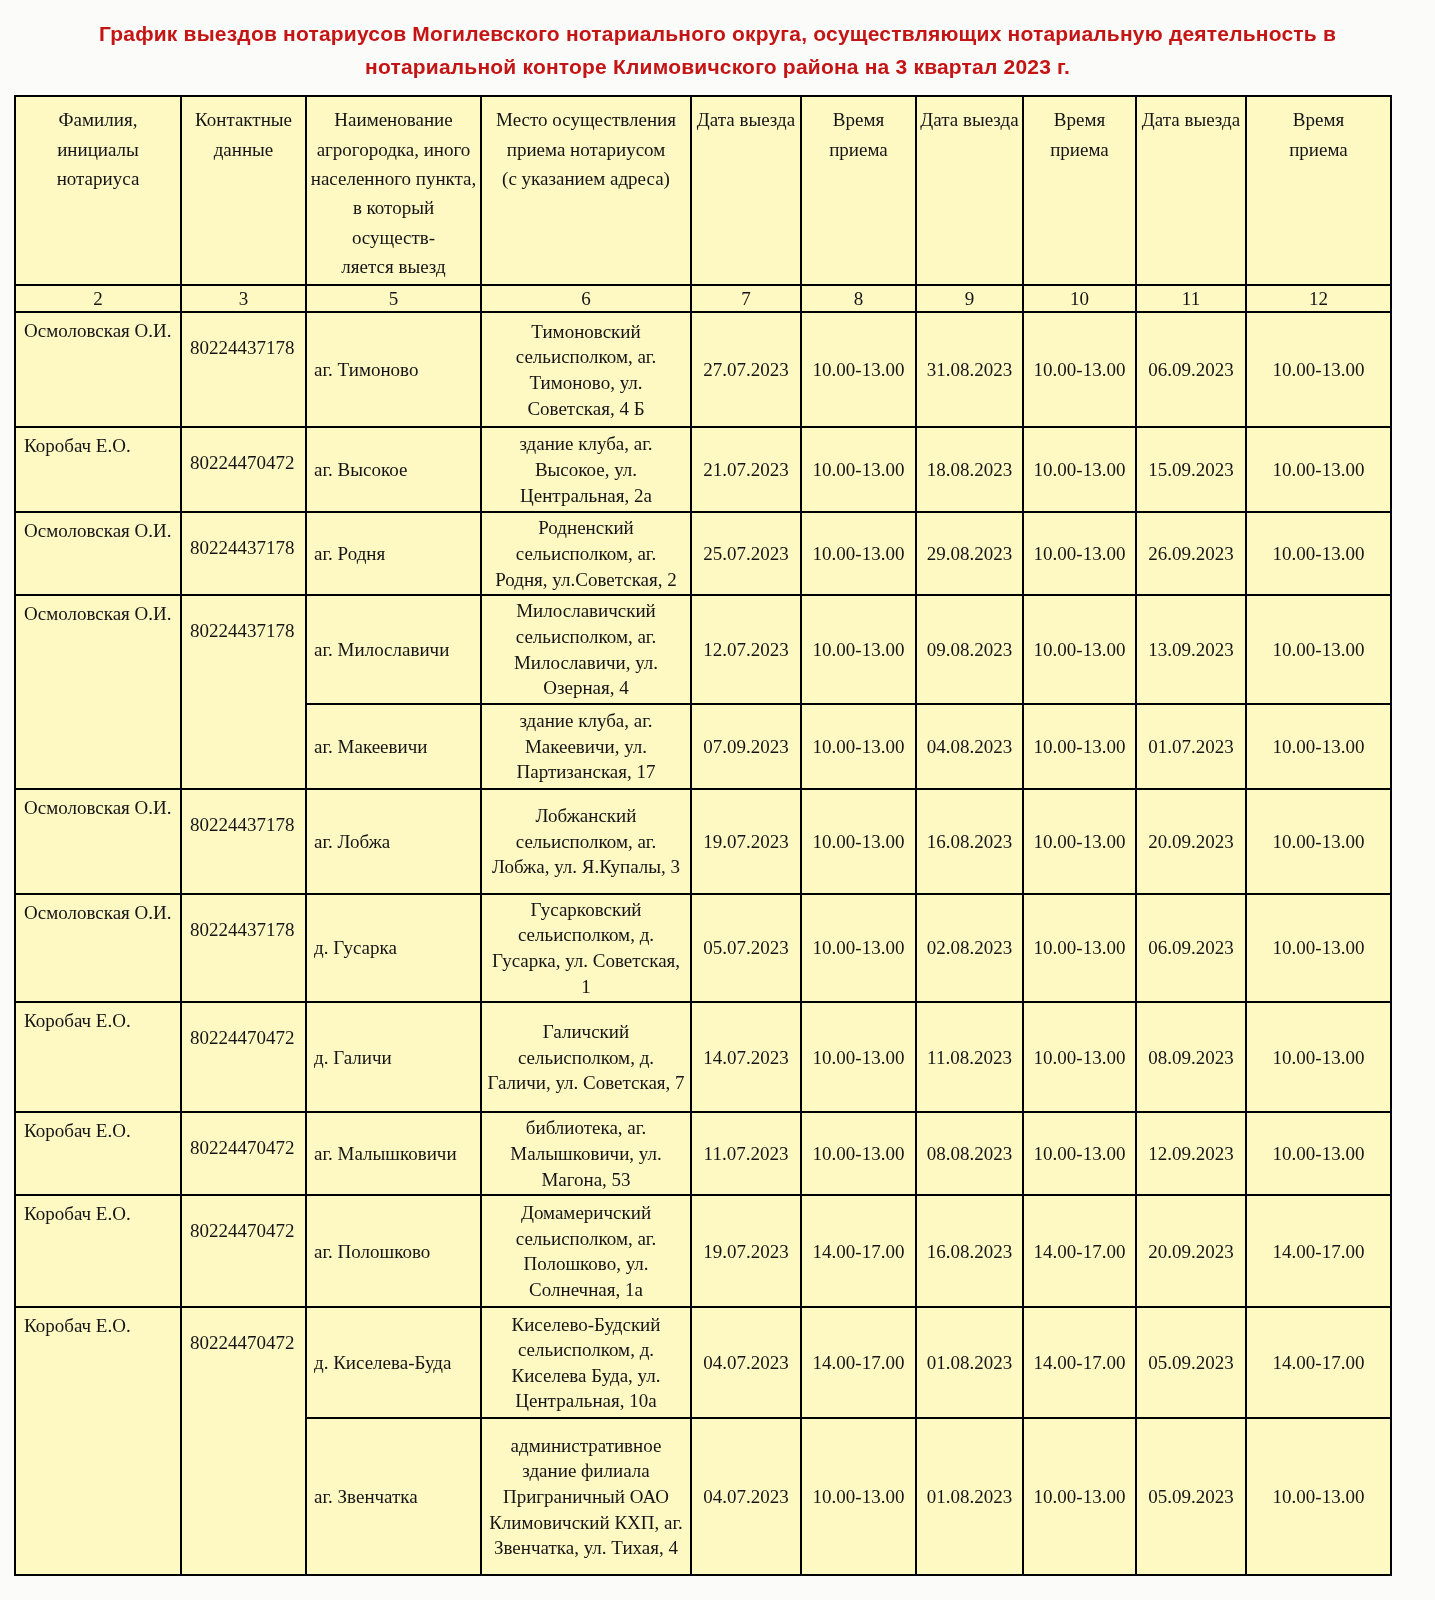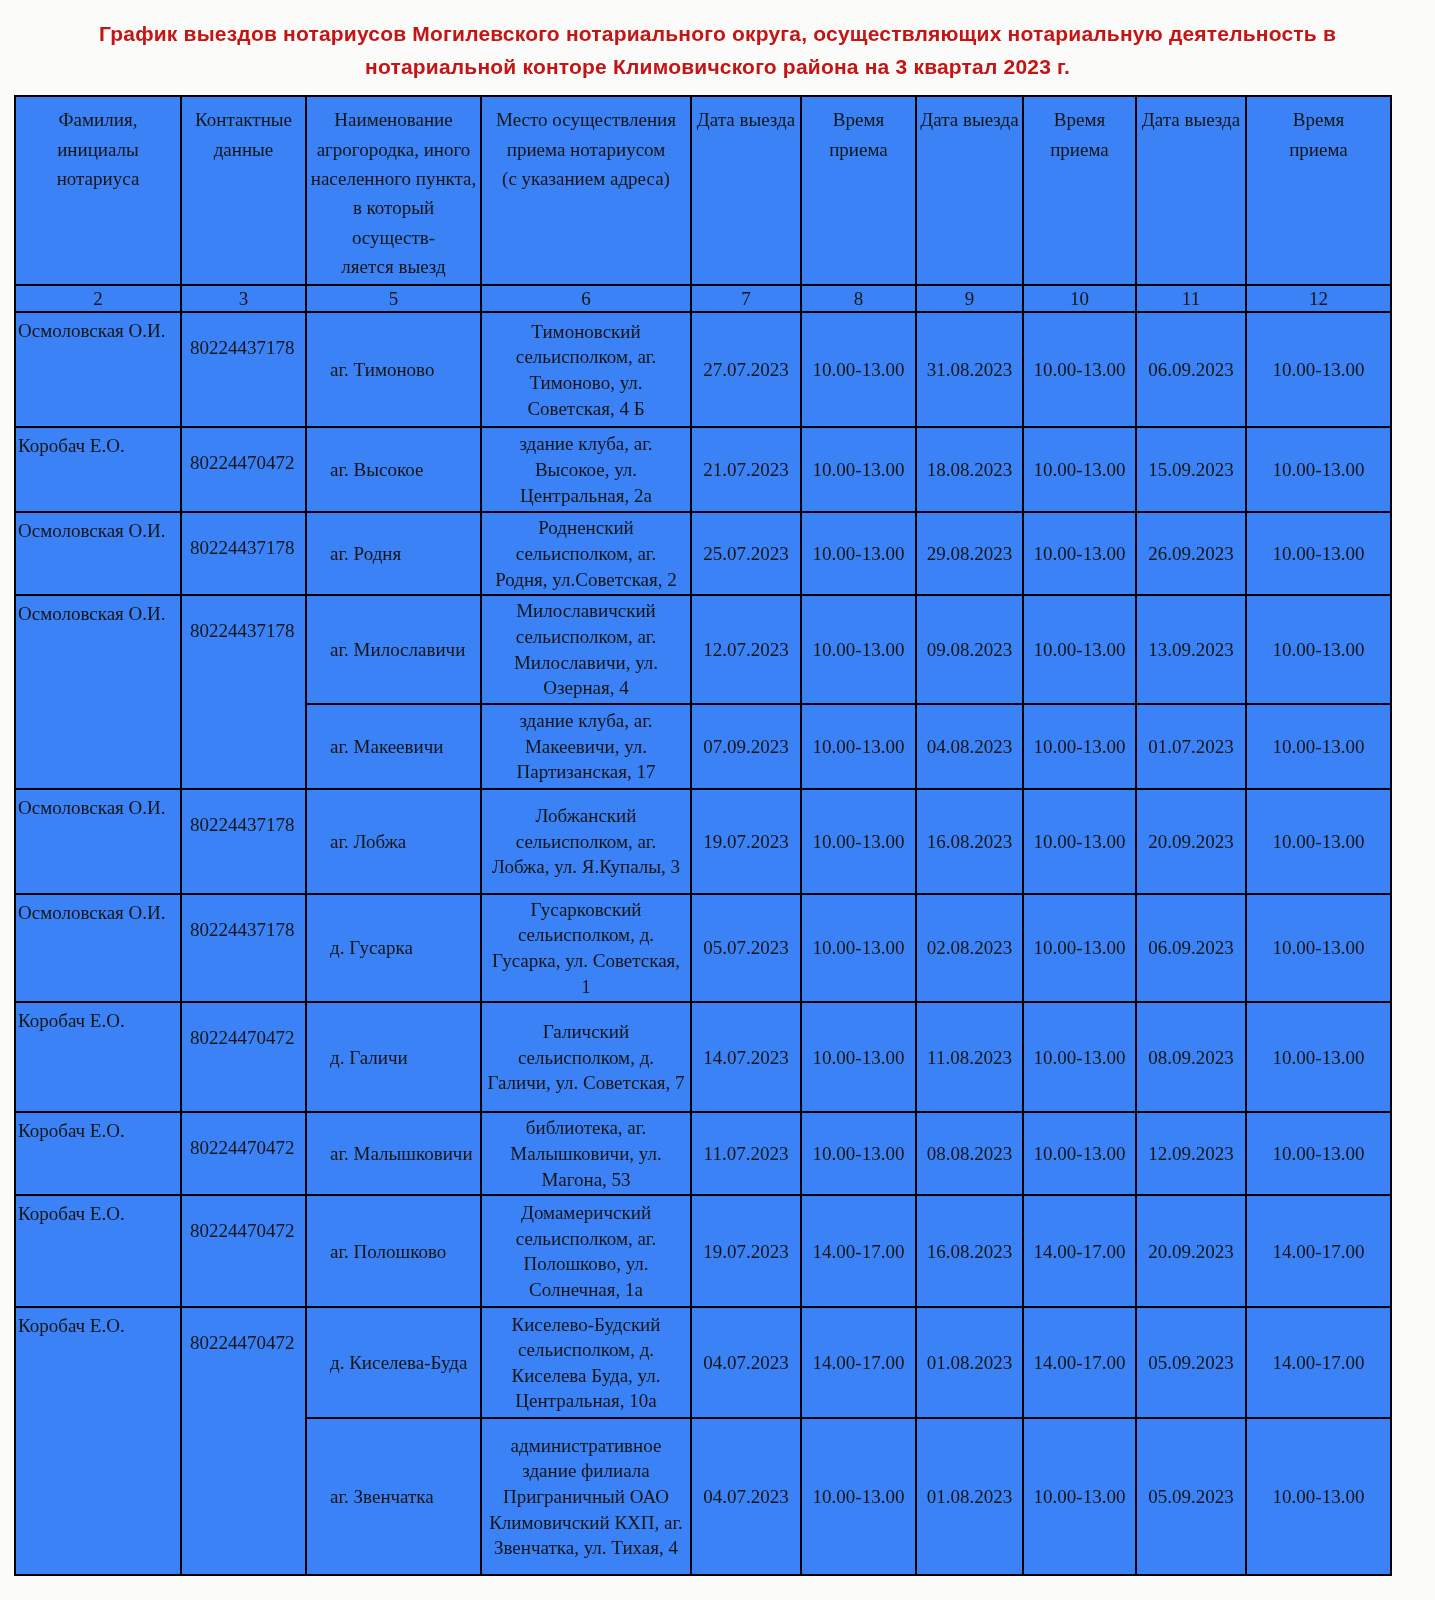--- a/index.html
+++ b/index.html
@@ -24,21 +24,21 @@
     text-align: center;
     white-space: pre-line;
     margin: 10px 40px 12px 40px;
     letter-spacing: 0.2px;
   }
   table.schedule {
     border-collapse: collapse;
     table-layout: fixed;
     width: 1376px;
     margin-left: 14px;
-    background: #3b82f6;
+    background: #fef9c3;
   }
   table.schedule th, table.schedule td {
     border: 2px solid #000;
     font-size: 19px;
     line-height: 1.35;
     overflow: hidden;
   }
   thead tr.head-row { height: 165px; }
   thead tr.head-row th {
     vertical-align: top;
@@ -51,32 +51,32 @@
   thead tr.num-row { height: 26px; }
   thead tr.num-row th {
     font-weight: normal;
     text-align: center;
     vertical-align: middle;
     padding: 0;
   }
   td.cell-name {
     vertical-align: top;
     text-align: left;
-    padding: 5px 4px 2px 2px;
+    padding: 5px 4px 2px 8px;
     border-radius: 14px;
   }
   td.cell-phone {
     vertical-align: top;
     text-align: left;
     padding: 22px 2px 2px 8px;
   }
   td.cell-settlement {
     vertical-align: middle;
     text-align: left;
-    padding: 2px 2px 2px 23px;
+    padding: 2px 2px 2px 7px;
   }
   td.cell-place {
     vertical-align: middle;
     text-align: center;
     white-space: pre-line;
     padding: 2px 2px;
   }
   td.cell-date, td.cell-time {
     vertical-align: middle;
     text-align: center;

